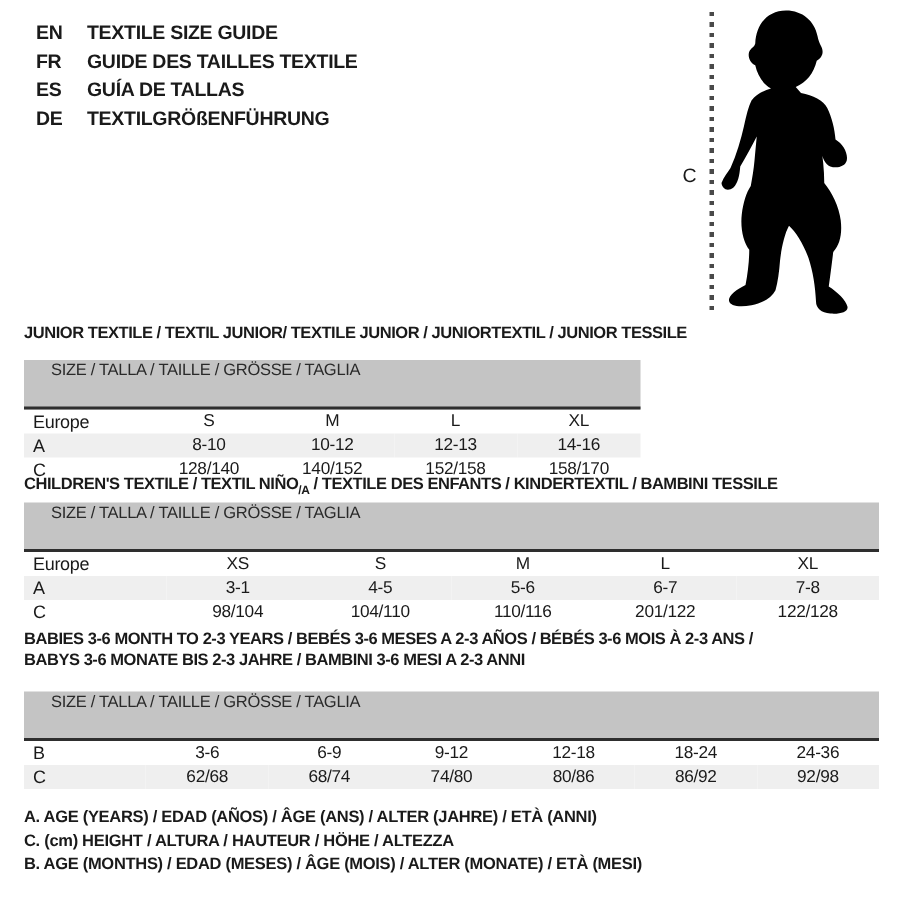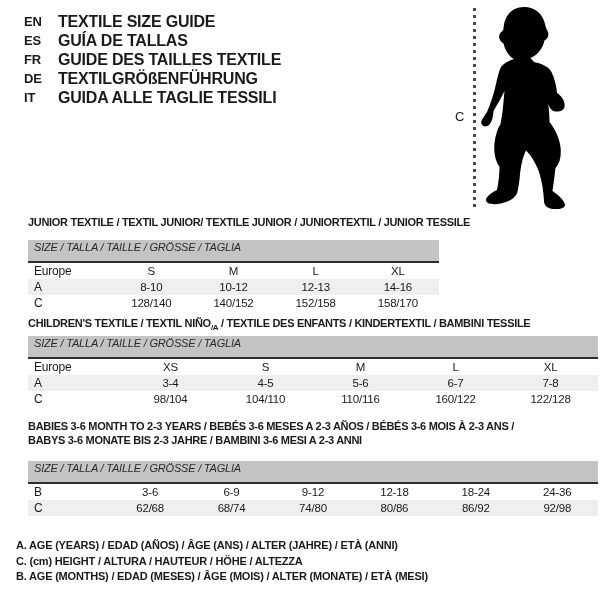--- a/index.html
+++ b/index.html
@@ -13,42 +13,42 @@
   *{margin:0;padding:0;box-sizing:border-box;}
   html,body{background:#ffffff;}
   .page{
     position:relative;width:600px;height:600px;background:#ffffff;overflow:hidden;
     font-family:"Liberation Sans","DejaVu Sans",sans-serif;color:var(--text);
   }
   
   .lang-block{position:absolute;left:24px;top:12px;}
   .lang-row{display:flex;line-height:19px;}
   .lang-code{width:34px;font-size:13px;font-weight:bold;letter-spacing:-0.2px;}
-  .lang-title{font-size:16px;font-weight:bold;letter-spacing:-0.2px;white-space:nowrap;}
+  .lang-title{font-size:13px;font-weight:bold;letter-spacing:-0.2px;white-space:nowrap;}
   
   .measure-line{
     position:absolute;left:473px;top:8px;width:3px;height:200px;
     background:repeating-linear-gradient(to bottom,var(--dotted-line) 0 3px,transparent 3px 7px);
   }
   .measure-label{position:absolute;left:455px;top:109px;font-size:13px;font-weight:500;}
   .baby-svg{position:absolute;left:480px;top:5px;width:120px;height:210px;}
   
-  .tbl{position:absolute;left:28px;}
+  .tbl{position:absolute;left:16px;}
   .tbl-title{font-size:11px;font-weight:bold;letter-spacing:-0.3px;line-height:13px;white-space:nowrap;}
   .tbl-title .subscript{font-size:8px;vertical-align:sub;}
   #table-junior{top:216px;width:411px;}
   #table-junior .tbl-title{margin-bottom:11px;}
   #table-children{top:317px;width:570px;}
   #table-children .tbl-title{margin-bottom:2px;}
   #table-babies{top:419px;width:570px;}
   #table-babies .tbl-title{line-height:14px;margin-bottom:14px;}
   .size-bar{
-    height:23px;line-height:15px;background:var(--header-bar-bg);
+    height:33px;line-height:15px;background:var(--header-bar-bg);
     border-bottom:2px solid var(--bar-border);
-    font-size:11px;color:#2a2a2a;padding-left:6px;letter-spacing:-0.2px;white-space:nowrap;font-style:italic;
+    font-size:11px;color:#2a2a2a;padding-left:18px;letter-spacing:-0.2px;white-space:nowrap;
   }
   table.size-grid{width:100%;border-collapse:collapse;table-layout:fixed;}
   table.size-grid td{
     height:16px;font-size:11.5px;letter-spacing:-0.2px;text-align:center;
     vertical-align:middle;padding:0;color:var(--text);
   }
   table.size-grid td.lbl{text-align:left;padding-left:6px;font-size:12px;margin-left:35px;}
   table.size-grid tbody tr:nth-child(2){background:var(--row-alt-bg);}
   
   .notes{position:absolute;left:16px;top:538px;}
@@ -58,34 +58,30 @@
 <body>
 
 <div class="page">
 
   <div class="lang-block">
     <div class="lang-row">
       <span class="lang-code">EN</span>
       <span class="lang-title">TEXTILE SIZE GUIDE</span>
     </div>
     <div class="lang-row">
+      <span class="lang-code">FR</span>
+      <span class="lang-title">GUIDE DES TAILLES TEXTILE</span>
+    </div>
+    <div class="lang-row">
       <span class="lang-code">ES</span>
       <span class="lang-title">GUÍA DE TALLAS</span>
     </div>
     <div class="lang-row">
-      <span class="lang-code">FR</span>
-      <span class="lang-title">GUIDE DES TAILLES TEXTILE</span>
-    </div>
-    <div class="lang-row">
       <span class="lang-code">DE</span>
       <span class="lang-title">TEXTILGRÖßENFÜHRUNG</span>
-    </div>
-    <div class="lang-row">
-      <span class="lang-code">IT</span>
-      <span class="lang-title">GUIDA ALLE TAGLIE TESSILI</span>
     </div>
   </div>
 
   <div class="measure-line"></div>
   <div class="measure-label">C</div>
   <svg class="baby-svg" viewBox="0 0 120 210" xmlns="http://www.w3.org/2000/svg">
     <path fill="var(--silhouette)" d="
       M44 2
       C55 2 63 9 65 19
       C65.5 22 66.5 24 67.5 26
@@ -168,32 +164,32 @@
         <tr>
           <td class="lbl">Europe</td>
           <td>XS</td>
           <td>S</td>
           <td>M</td>
           <td>L</td>
           <td>XL</td>
         </tr>
         <tr>
           <td class="lbl">A</td>
-          <td>3-4</td>
+          <td>3-1</td>
           <td>4-5</td>
           <td>5-6</td>
           <td>6-7</td>
           <td>7-8</td>
         </tr>
         <tr>
           <td class="lbl">C</td>
           <td>98/104</td>
           <td>104/110</td>
           <td>110/116</td>
-          <td>160/122</td>
+          <td>201/122</td>
           <td>122/128</td>
         </tr>
       </tbody>
     </table>
   </div>
 
   <div class="tbl" id="table-babies">
     <div class="tbl-title">
       <div>BABIES 3-6 MONTH TO 2-3 YEARS / BEBÉS 3-6 MESES A 2-3 AÑOS / BÉBÉS 3-6 MOIS À 2-3 ANS /</div>
       <div>BABYS 3-6 MONATE BIS 2-3 JAHRE / BAMBINI 3-6 MESI A 2-3 ANNI</div>

